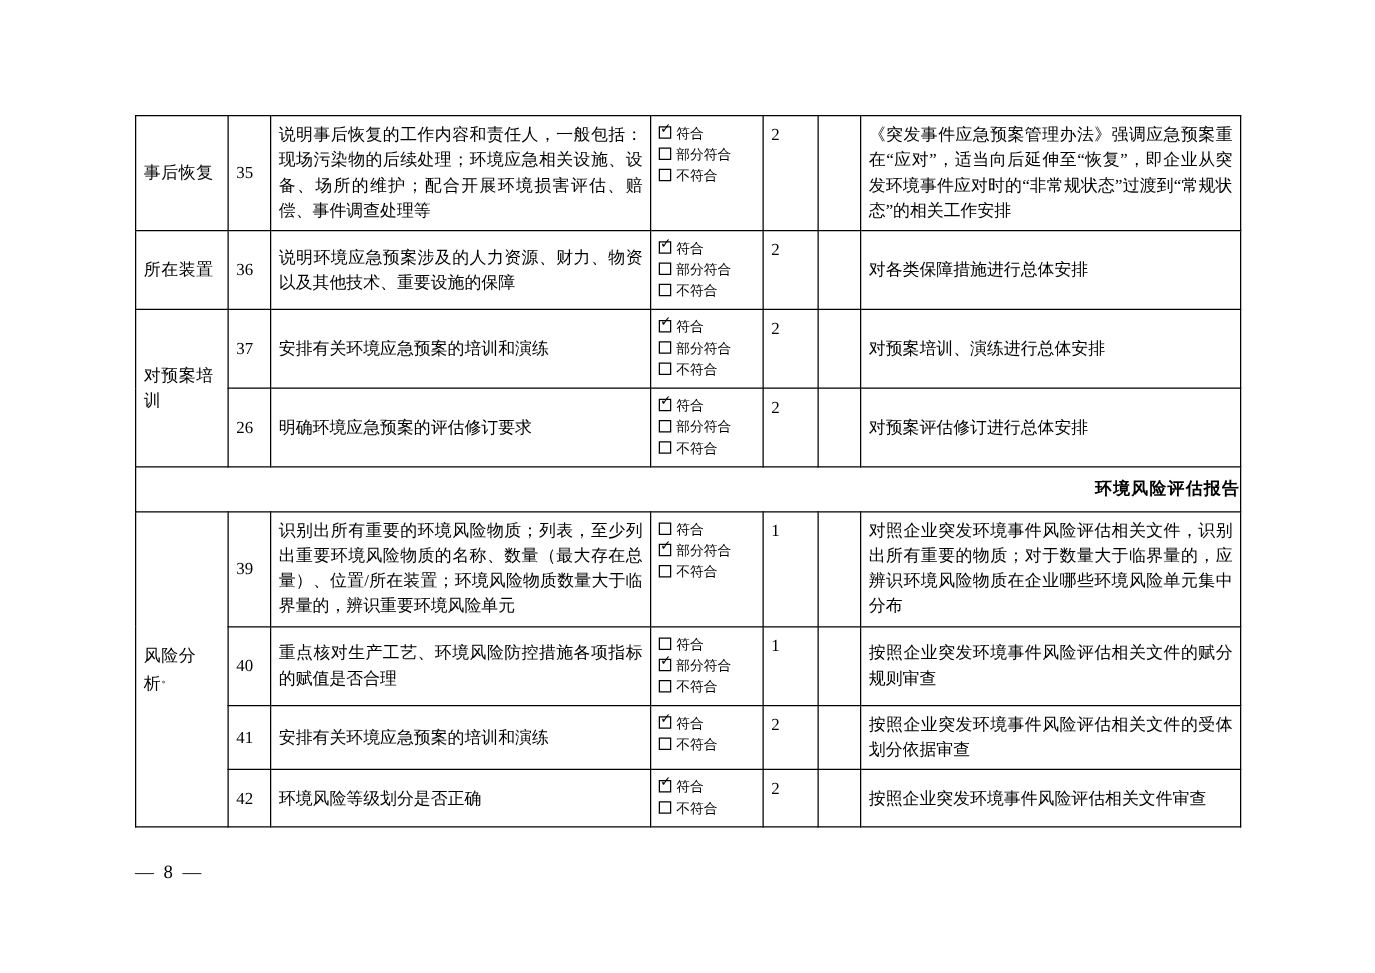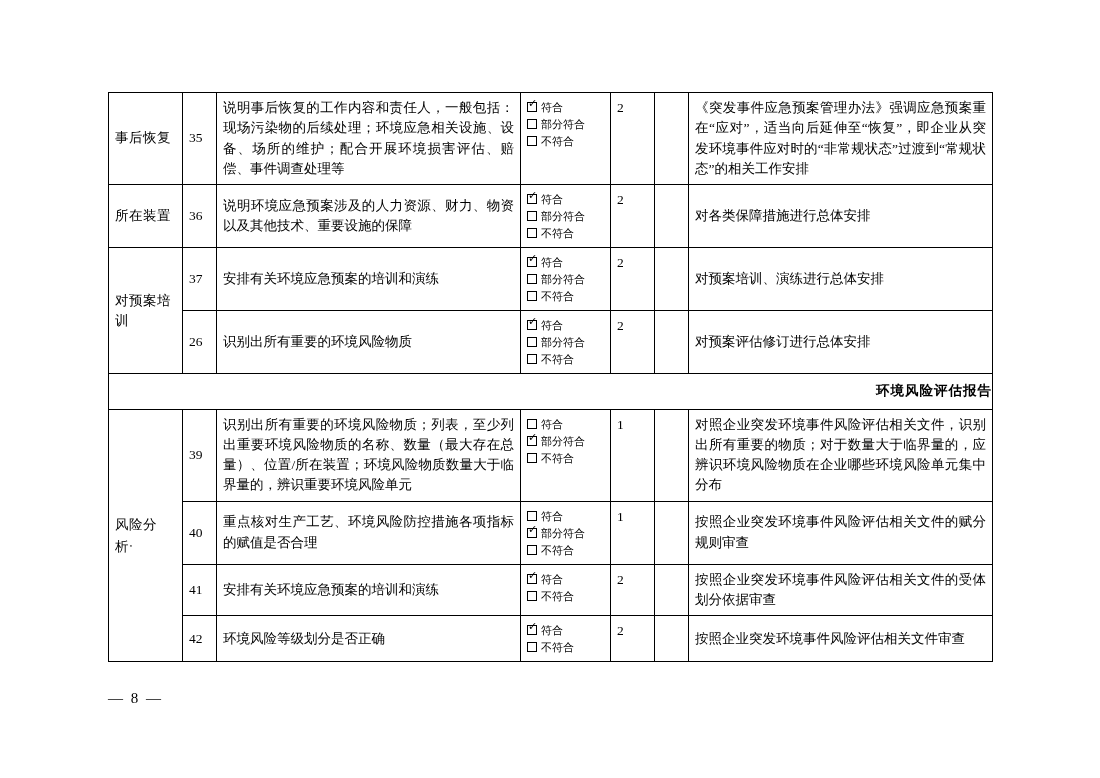--- a/index.html
+++ b/index.html
@@ -176,21 +176,21 @@
           <div class="check-line"><span class="box"></span><span>部分符合</span></div>
           <div class="check-line"><span class="box"></span><span>不符合</span></div>
         </td>
         <td class="c-score">2</td>
         <td class="c-blank"></td>
         <td class="c-remark">对预案培训、演练进行总体安排</td>
       </tr>
 
       <tr>
         <td class="c-num">26</td>
-        <td class="c-desc">识别出所有重要的环境风险物质</td>
+        <td class="c-desc">明确环境应急预案的评估修订要求</td>
         <td class="c-check">
           <div class="check-line"><span class="box checked"></span><span>符合</span></div>
           <div class="check-line"><span class="box"></span><span>部分符合</span></div>
           <div class="check-line"><span class="box"></span><span>不符合</span></div>
         </td>
         <td class="c-score">2</td>
         <td class="c-blank"></td>
         <td class="c-remark">对预案评估修订进行总体安排</td>
       </tr>
 

